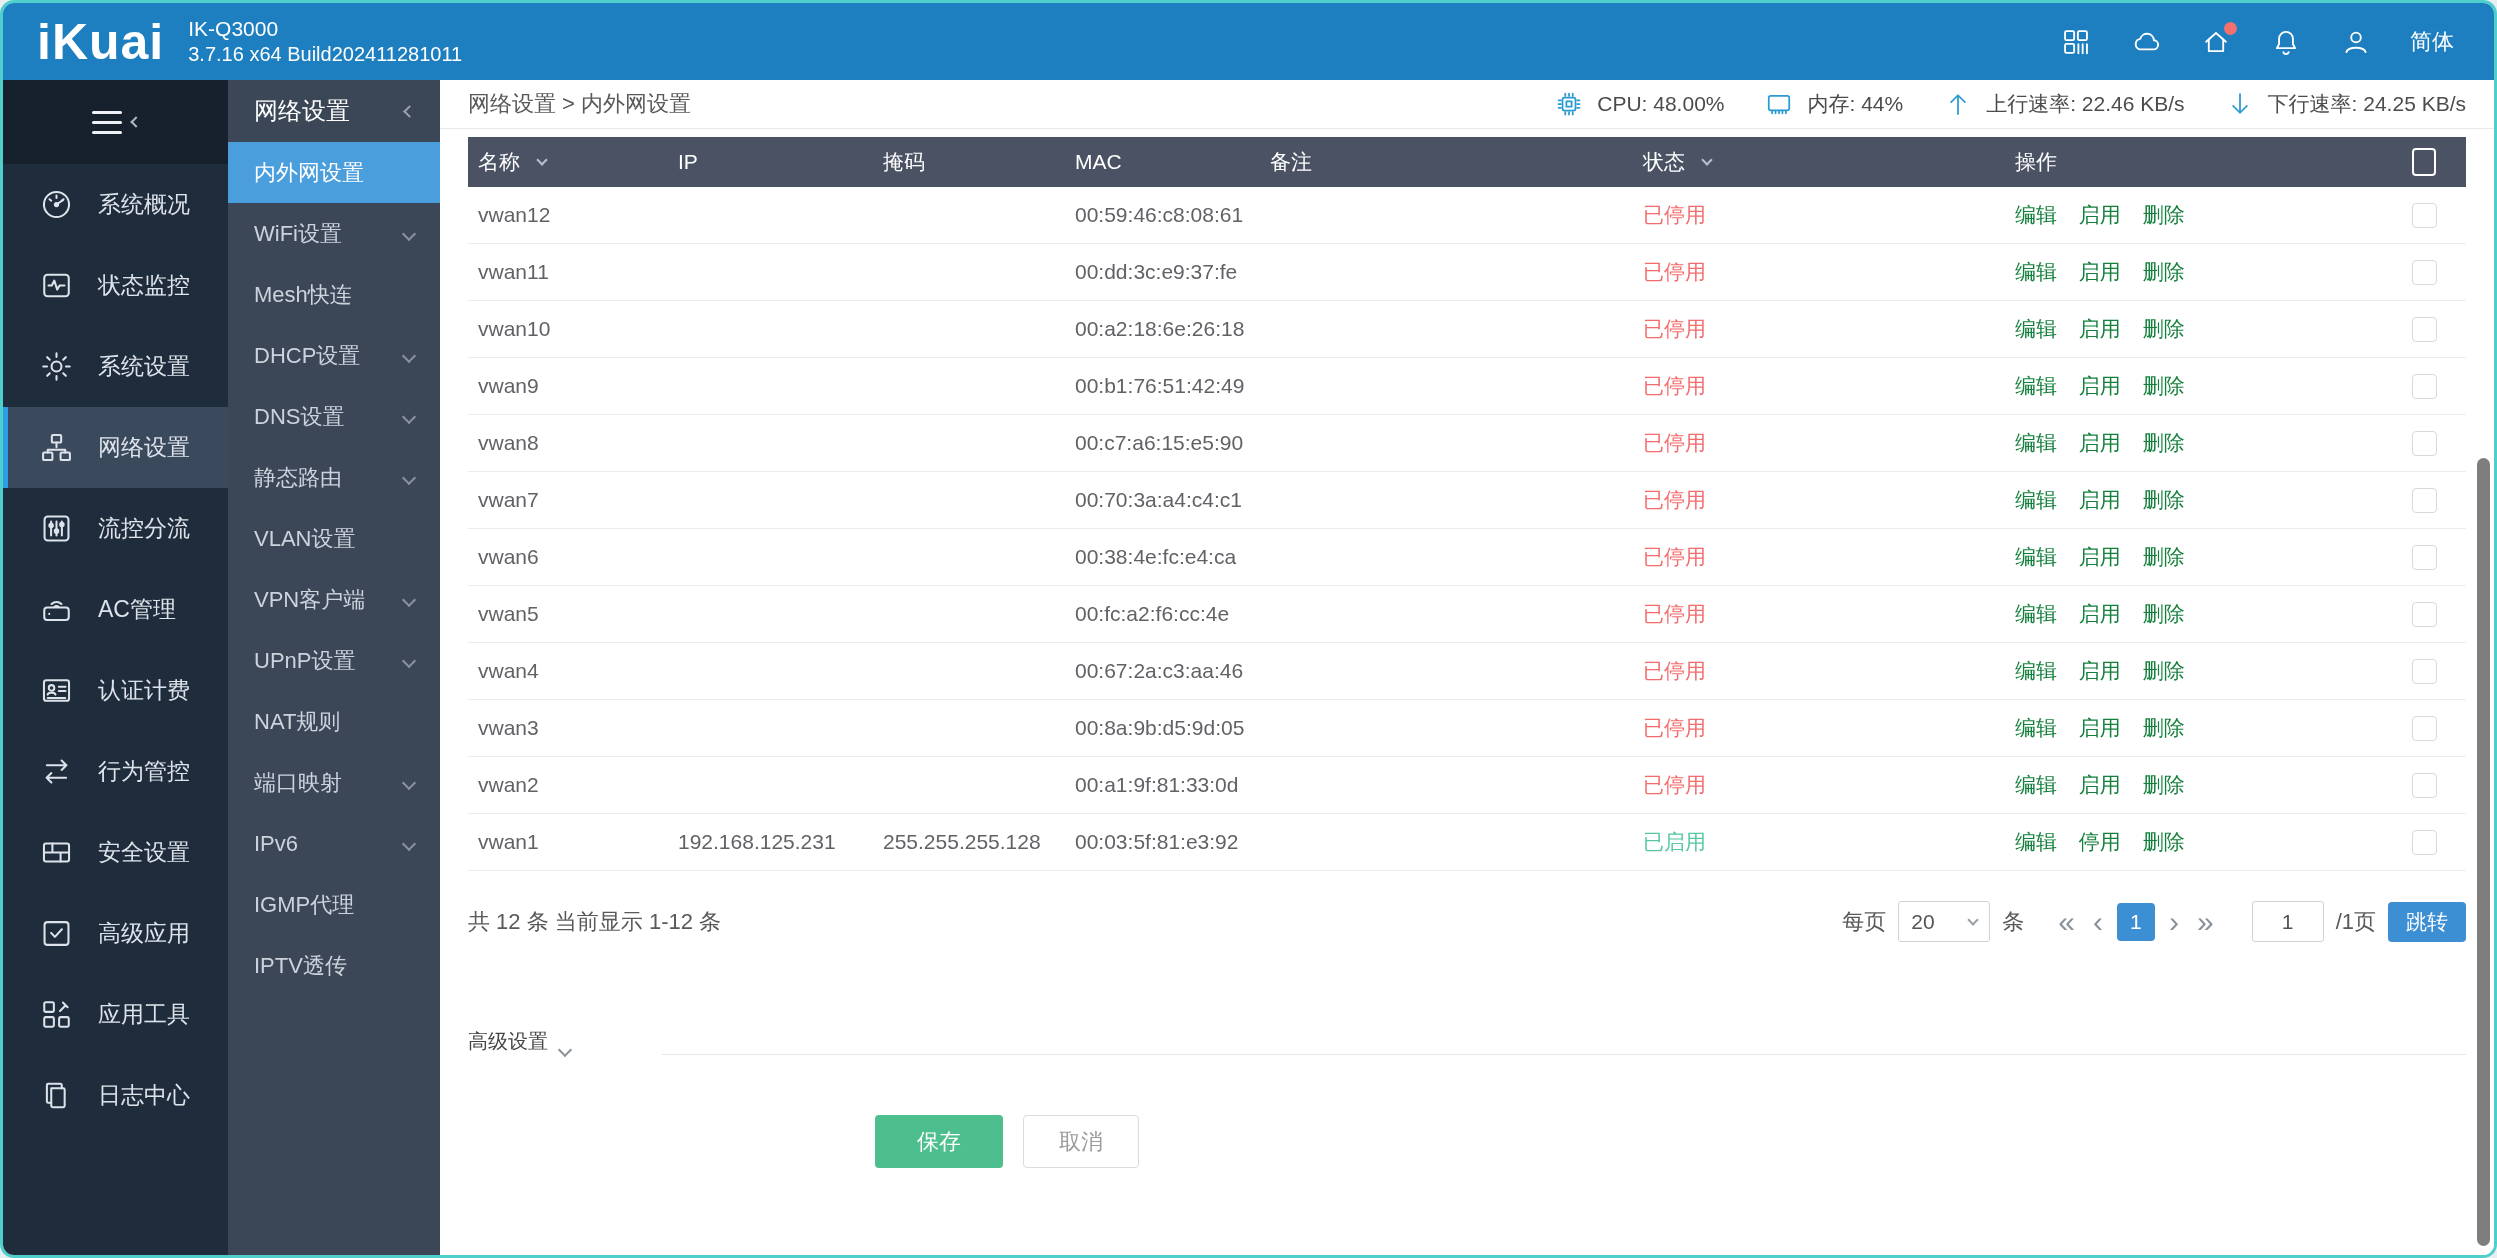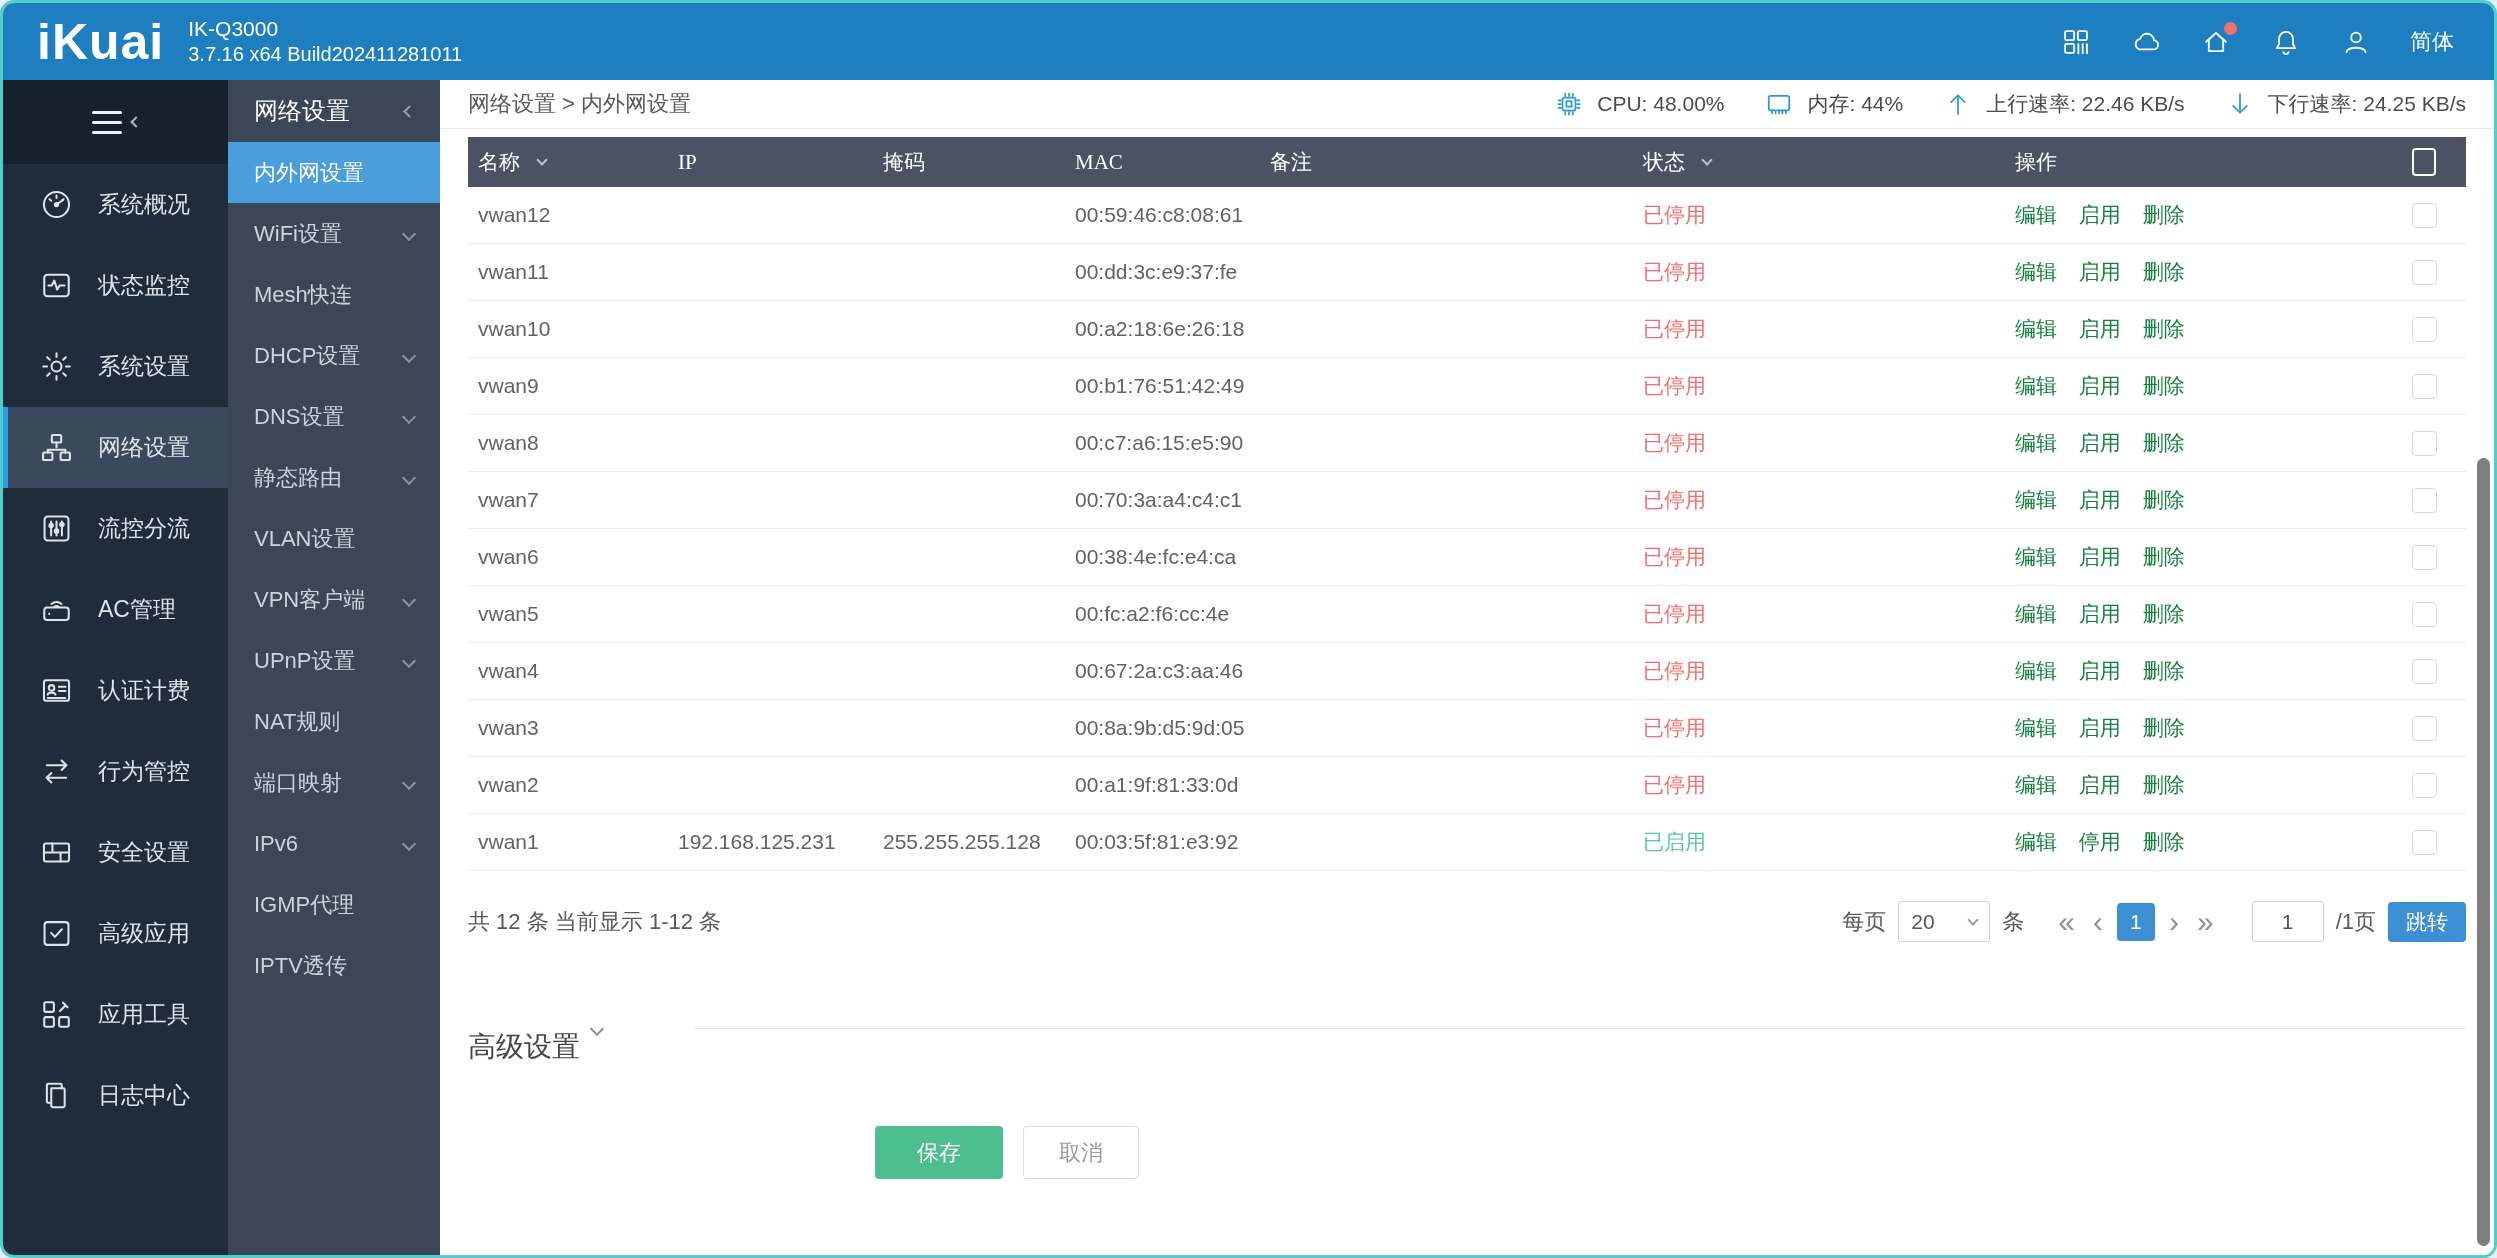--- a/index.html
+++ b/index.html
@@ -48,21 +48,21 @@
   .main{position:absolute;left:437px;top:77px;right:0;bottom:0;background:#fff;}
   .crumb-row{height:49px;display:flex;align-items:center;padding:0 28px;border-bottom:1px solid #e9e9e9;font-size:22px;color:#595959;}
   .stats{margin-left:auto;display:flex;align-items:center;gap:13px;color:#4c4c4c;font-size:21px;}
   .stats .sico{width:30px;height:30px;color:#2a9ad3;}
   .stats .sico svg{width:30px;height:30px;}
   .stats .gap{width:14px;}
 
   .table{margin:8px 28px 0;}
   .grid-row{display:grid;grid-template-columns:200px 205px 192px 195px 373px 350px 399px 1fr;align-items:center;}
   .thead{background:#4a5264;color:#fff;height:50px;font-size:21px;}
-  .thead .cell{padding-left:10px;display:flex;align-items:center;gap:18px;font-family:Liberation Serif, serif;}
+  .thead .cell{padding-left:10px;display:flex;align-items:center;gap:18px;}
   .thead .cell .chev{color:#b8c0cc;width:8px;height:8px;margin-top:-4px;}
   .cell-op{padding-left:32px !important;}
   .cell-check{display:flex;justify-content:center;}
   .hcheck{width:24px;height:28px;border:2px solid #fff;border-radius:4px;}
   .trow{height:57px;border-bottom:1px solid #ececec;font-size:21px;color:#606266;}
   .trow .cell{padding-left:10px;overflow:hidden;white-space:nowrap;}
   .trow .status-off{color:#f56c6c;}
   .trow .status-on{color:#57c9a1;}
   .actions span{color:#15803d;margin-right:16px;cursor:pointer;}
   .rcheck{width:25px;height:25px;border:1px solid #d9d9d9;border-radius:4px;background:#fff;cursor:pointer;}
@@ -71,21 +71,21 @@
   .pager{margin-left:auto;display:flex;align-items:center;gap:12px;}
   .psel{width:92px;height:41px;border:1px solid #d2d2d2;border-radius:3px;display:flex;align-items:center;padding:0 12px;font-size:21px;color:#555;cursor:pointer;background:#fff;}
   .psel .chev{margin-left:auto;color:#9aa0a6;width:8px;height:8px;margin-top:-3px;}
   .arrows{display:flex;align-items:center;gap:10px;margin-left:18px;color:#8b9199;font-size:30px;}
   .arrows .pg-arrow{cursor:pointer;line-height:1;padding:0 4px;}
   .pg-current{width:38px;height:38px;background:#3d8fd4;color:#fff;border-radius:4px;display:flex;align-items:center;justify-content:center;font-size:21px;cursor:pointer;}
   .pinput{width:72px;height:41px;border:1px solid #d2d2d2;border-radius:3px;text-align:center;font-size:21px;color:#555;margin-left:22px;font-family:inherit;}
   .ptotal{font-size:22px;color:#595959;}
   .jumpbtn{height:40px;padding:0 18px;background:#3d8fd4;color:#fff;border:none;border-radius:4px;font-size:21px;cursor:pointer;font-family:inherit;}
 
-  .advrow{display:flex;align-items:flex-start;margin:86px 28px 0;font-size:28px;color:#454545;}
+  .advrow{display:flex;align-items:flex-end;margin:86px 28px 0;font-size:20px;color:#454545;}
   .advrow .chev{color:#8a8f96;margin-left:12px;margin-top:-4px;}
   .advrow .divline{flex:1;height:1px;background:#e6e6e6;margin-left:92px;}
 
   .btnrow{margin-top:60px;padding-left:435px;display:flex;gap:20px;}
   .btn-save{width:128px;height:53px;background:#4dbe8e;color:#fff;border:none;border-radius:4px;font-size:22px;cursor:pointer;font-family:inherit;}
   .btn-cancel{width:116px;height:53px;background:#fff;color:#9a9a9a;border:1px solid #dcdcdc;border-radius:4px;font-size:22px;cursor:pointer;font-family:inherit;}
 
   .scroll-thumb{position:absolute;right:4px;top:455px;width:13px;height:788px;background:#7e7e7e;border-radius:7px;cursor:pointer;}
 </style>
 </head>

